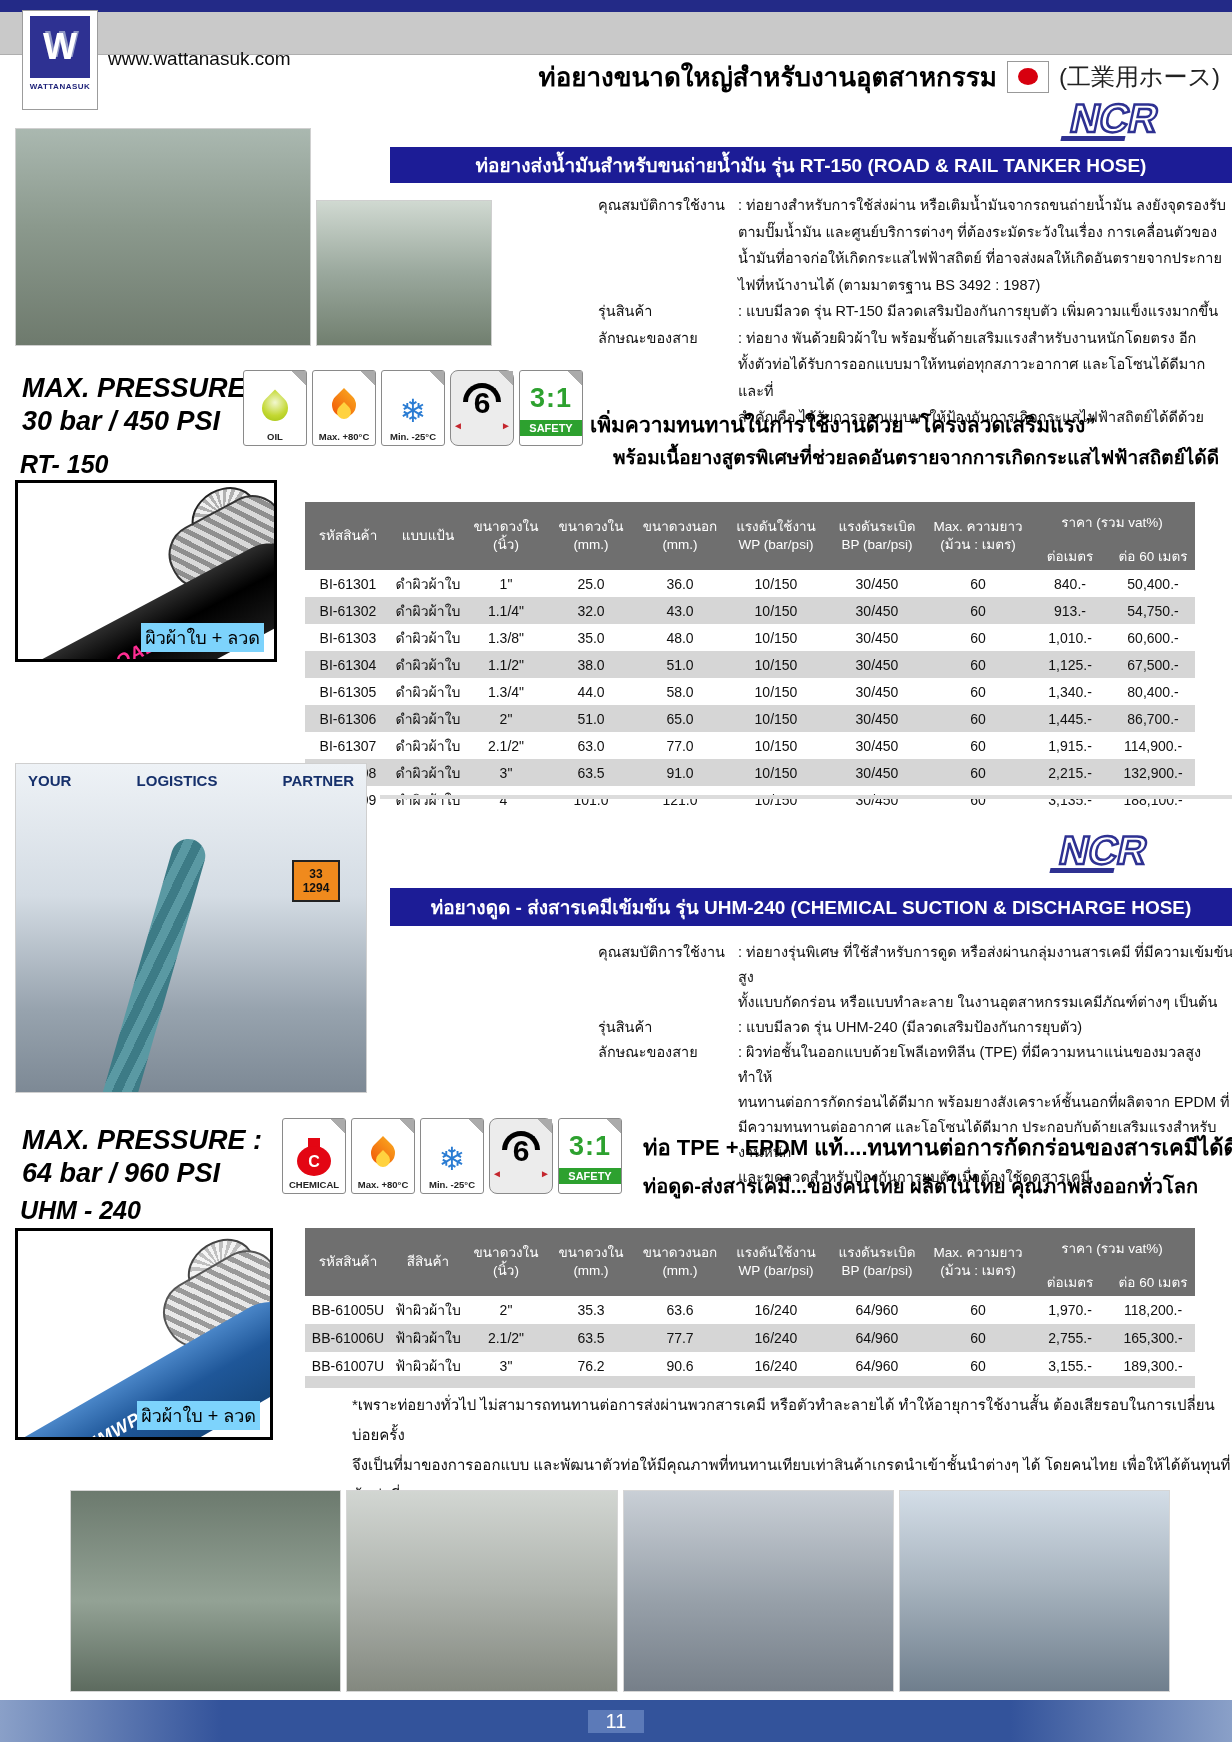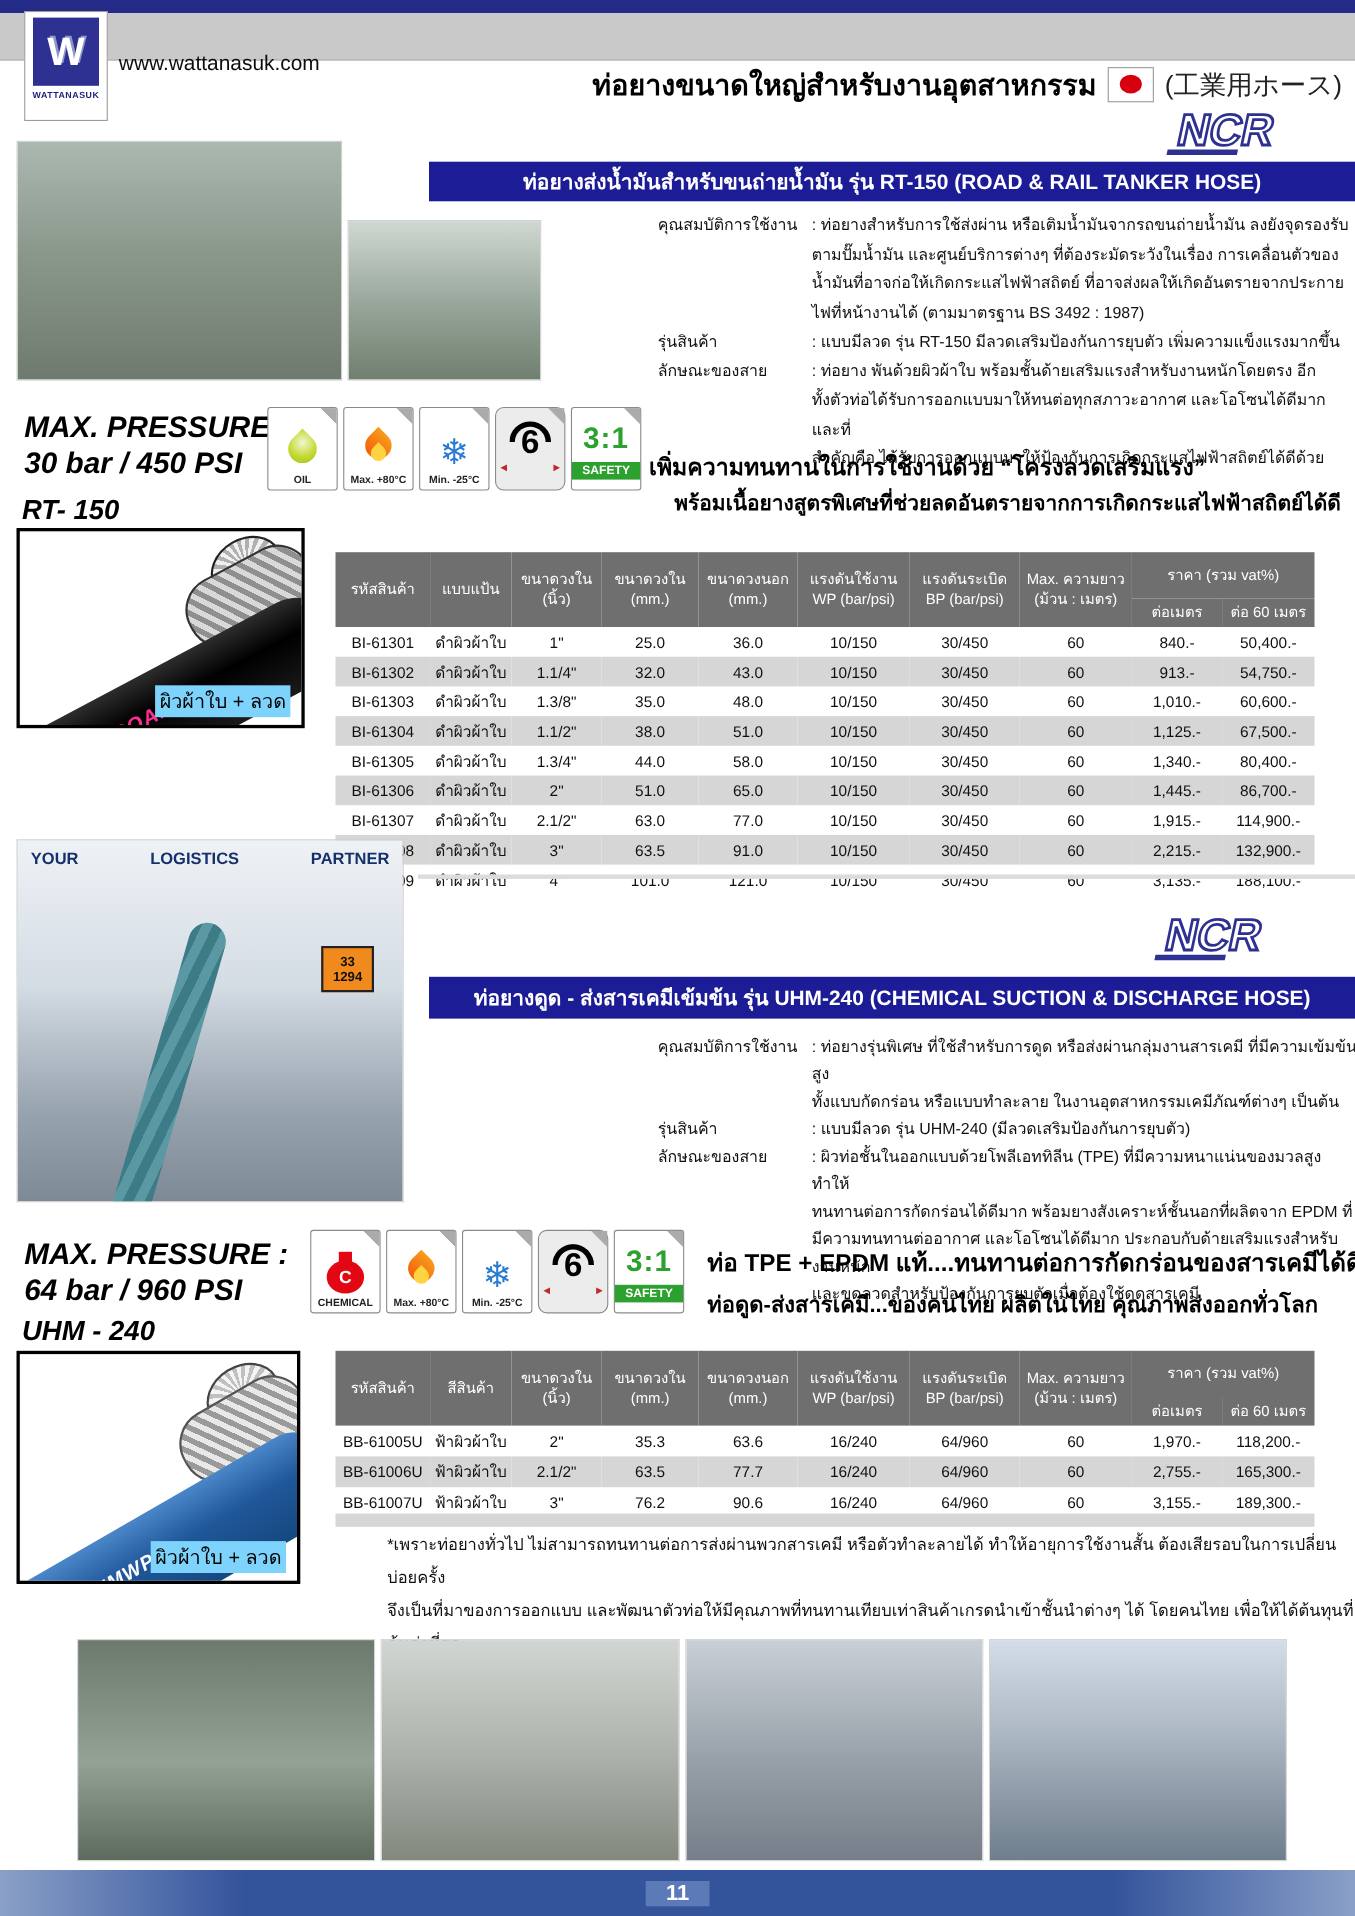--- a/index.html
+++ b/index.html
@@ -119,21 +119,21 @@
   .spec-table thead tr:last-child th{height:22px;}
   .h2l{display:flex;flex-direction:column;align-items:center;justify-content:center;}
   .spec-table tbody td{text-align:center;font-size:14px;height:27px;color:#101010;padding:0;}
   #table2 tbody td{height:28px;}
   .spec-table tbody tr.alt{background:#d6d6d6;}
   .t2-strip{position:absolute;left:305px;top:1376px;width:890px;height:12px;background:#d6d6d6;}
   
   .footnote{position:absolute;left:352px;top:1390px;width:880px;font-size:15px;line-height:30px;color:#101010;white-space:pre-line;}
   .footer{position:absolute;left:0;top:1700px;width:1232px;height:42px;display:flex;align-items:center;justify-content:center;
           background:linear-gradient(90deg,#8aa0c8 0%,#33539b 18%,#33539b 82%,#8aa0c8 100%);}
-  .page-num{background:#5c7ab8;color:#fff;font-weight:bold;font-size:20px;padding:0 18px;}
+  .page-num{background:#5c7ab8;color:#fff;font-weight:normal;font-size:20px;padding:0 18px;}
 </style>
 </head>
 <body>
 
 <div class="page">
 
   <div class="top-bar"></div>
   <div class="gray-band"></div>
   <div class="logo-card">
     <div class="logo-sq">

